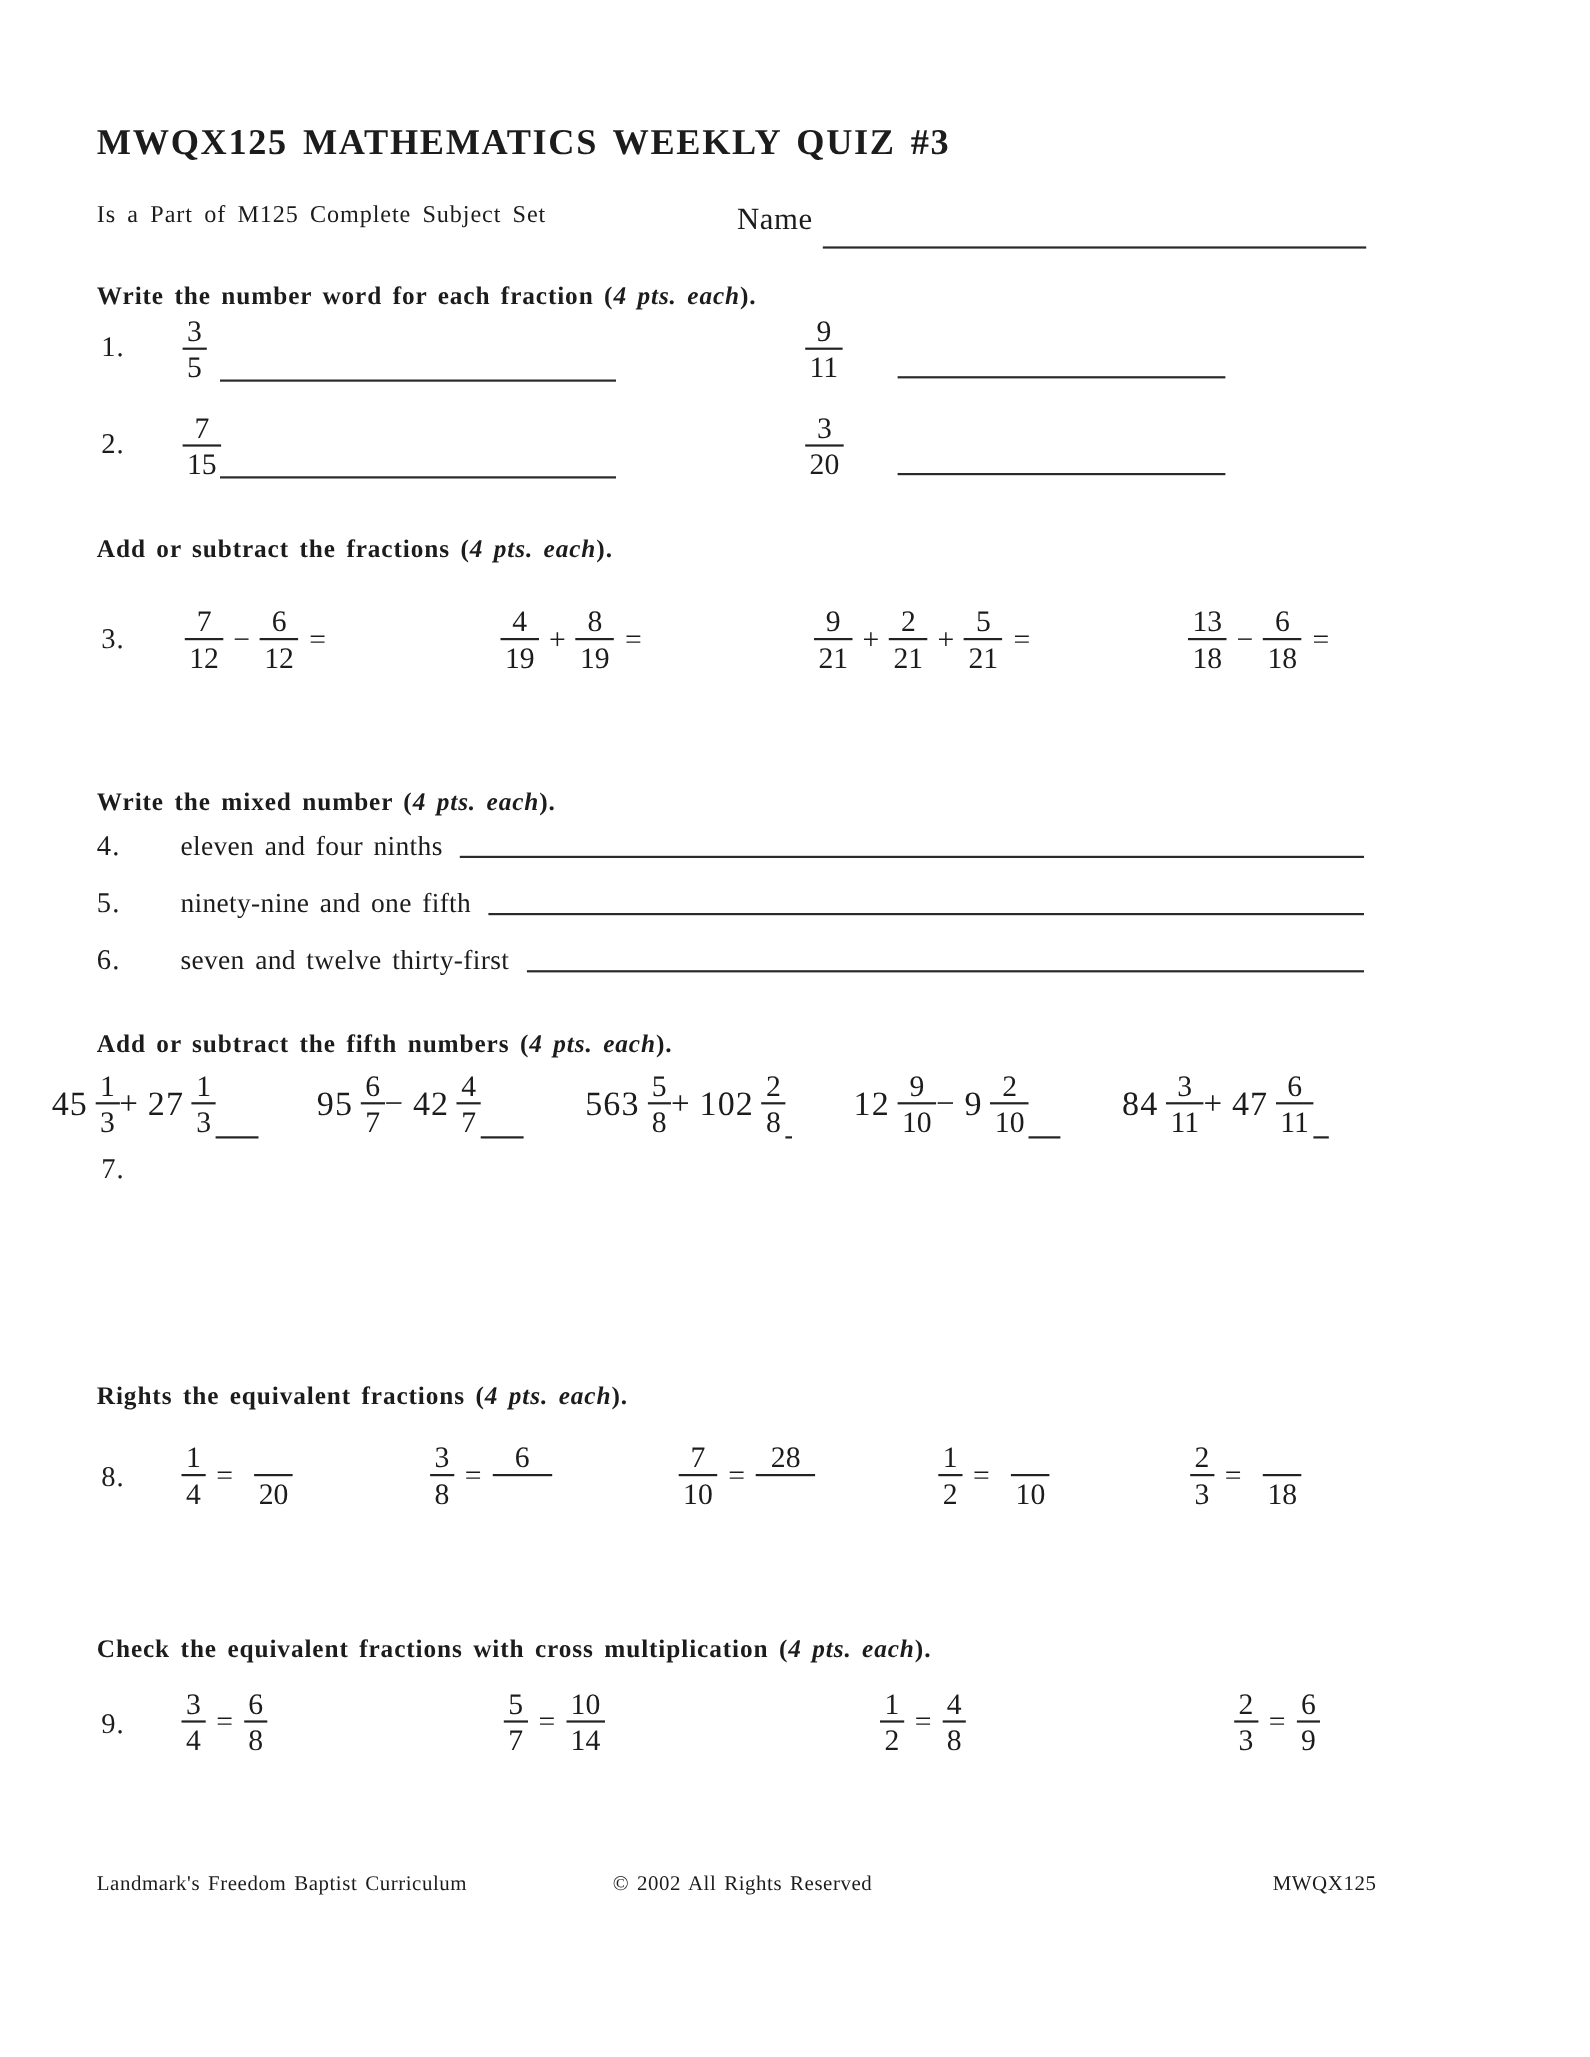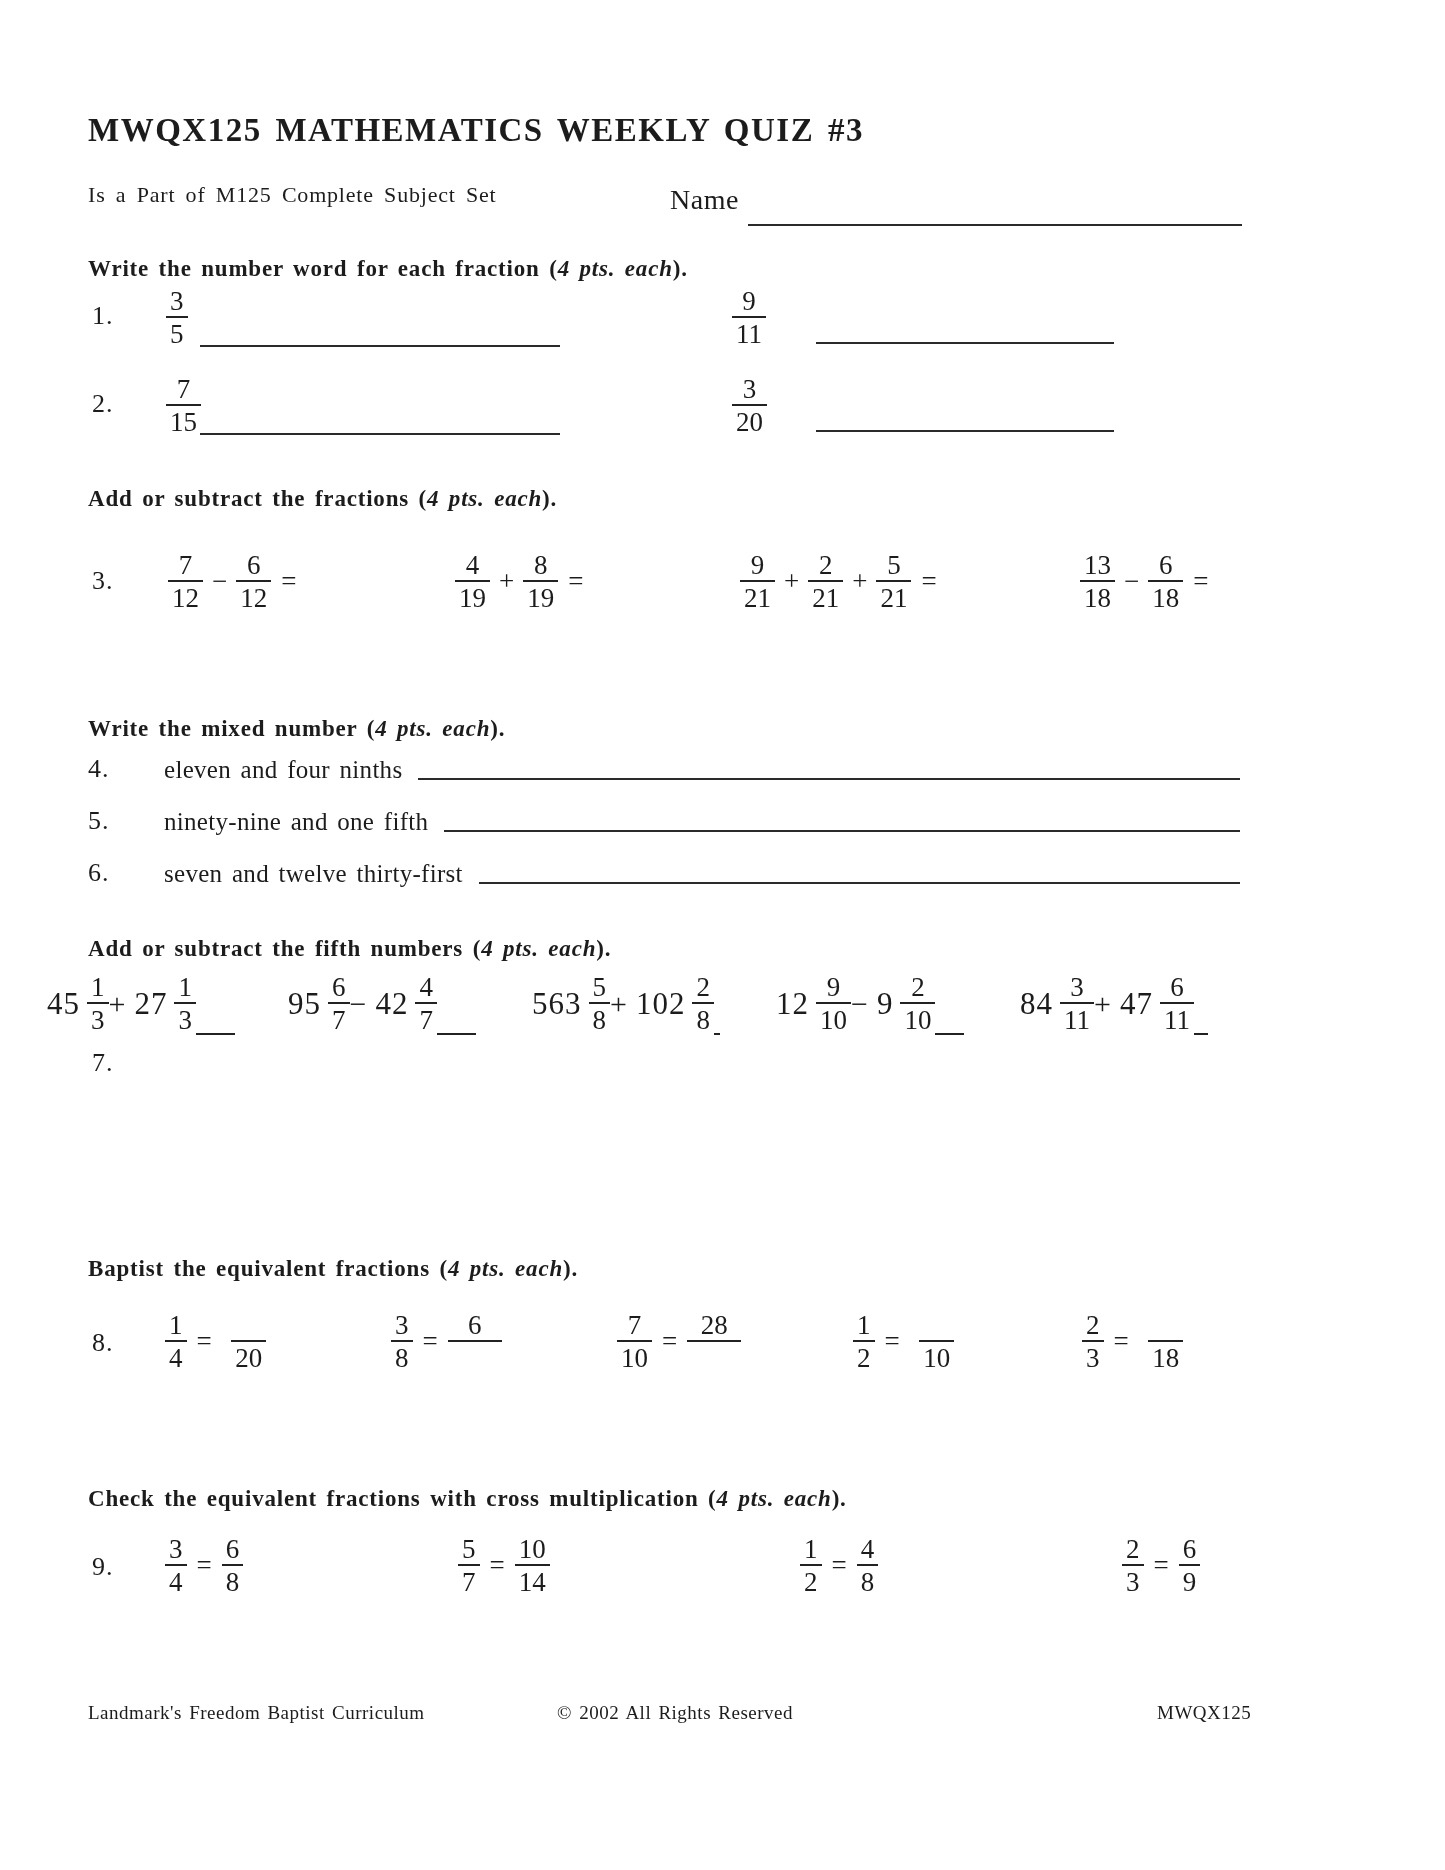--- a/index.html
+++ b/index.html
@@ -274,21 +274,21 @@
           <span class="mw">47</span>
           <span class="fr">
             <span class="fn">6</span>
             <span class="fd">11</span>
           </span>
         </span>
       <span class="msum"></span>
     </span>
   </div>
 
-  <div class="abs sec" style="top:1228px"><span>Baptist the equivalent fractions (</span><span class="it">4 pts. each</span><span>).</span></div>
+  <div class="abs sec" style="top:1228px"><span>Rights the equivalent fractions (</span><span class="it">4 pts. each</span><span>).</span></div>
 
   <div class="abs eqrow" style="top:1310px;left:0;width:1445px;height:70px">
     <span class="abs qno" style="left:92px;top:18px">8.</span>
     <span class="prob" style="left:165px">
       <span class="fr">
           <span class="fn">1</span>
           <span class="fd">4</span>
         </span>
       <span class="eq">=</span>
       <span class="fr" style="margin-left:10px">

